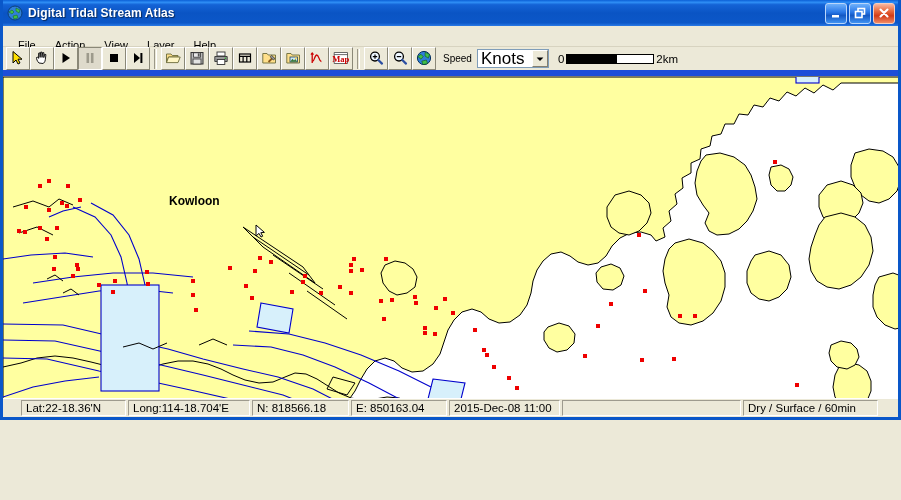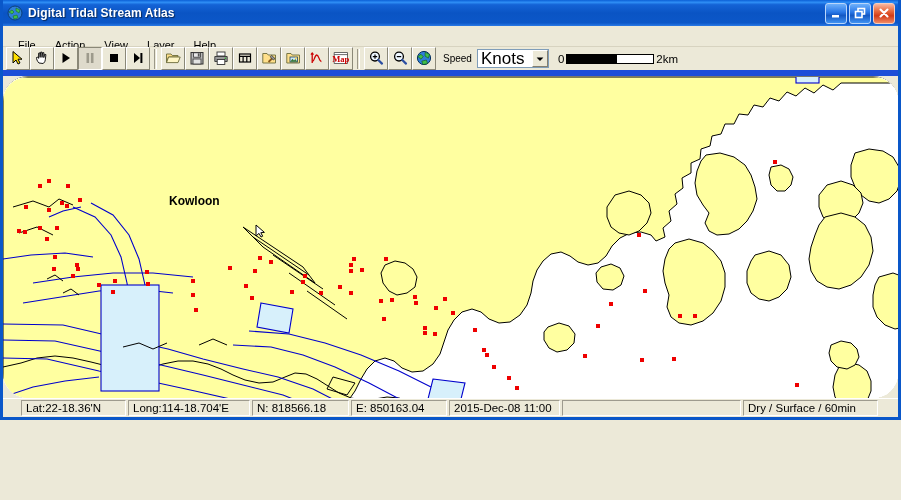--- a/index.html
+++ b/index.html
@@ -126,21 +126,20 @@
     border:1px solid #000;box-sizing:border-box;
     background:#fff;display:flex;
   }
   .scalebar .fill{background:#000;height:100%;}
 
   
   .mapwrap{
     flex:1 1 auto;position:relative;overflow:hidden;
     border-top:1px solid #7a7768;
     background:#ffffff;
-    border-radius:25px;
   }
   .mapwrap svg{display:block;position:absolute;top:0;left:0;}
 
   
   .statusbar{
     height:19px;flex:0 0 19px;
     background:#ece9d8;
     display:flex;align-items:stretch;
     padding:1px 18px;box-sizing:border-box;
     border-top:1px solid #ffffff;

